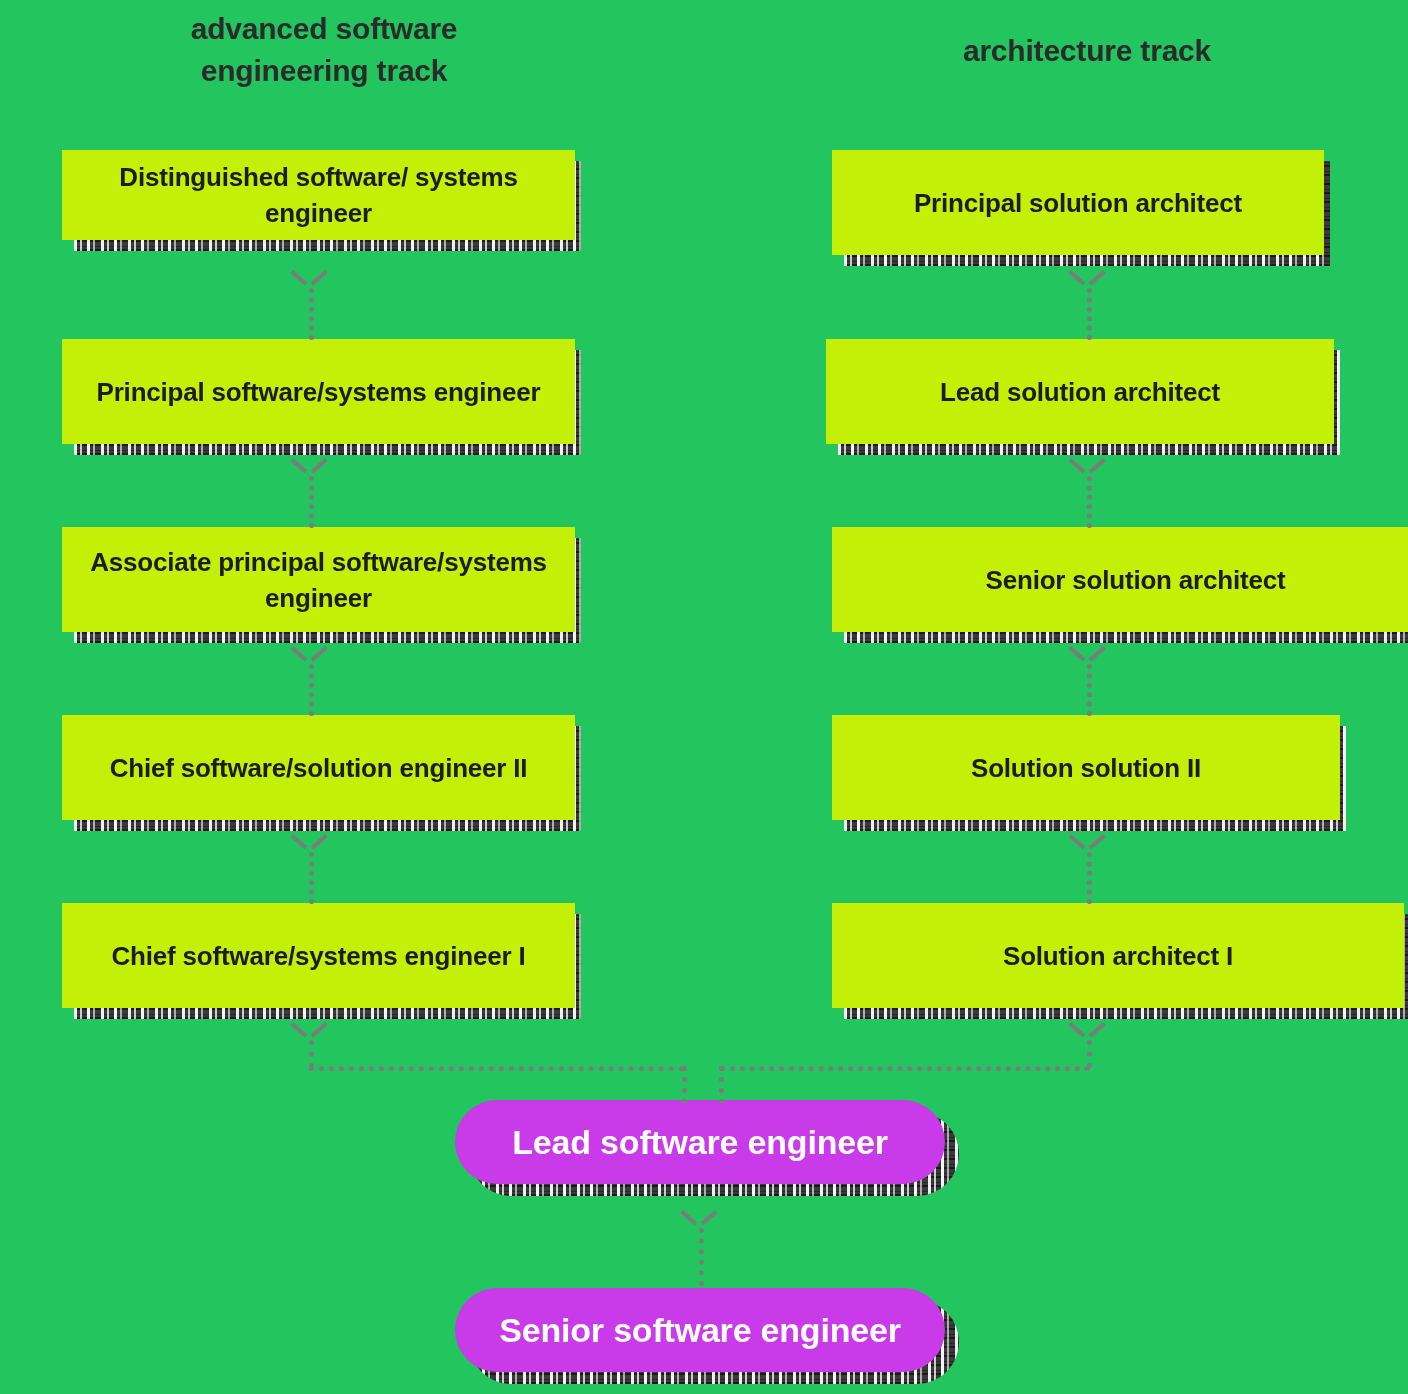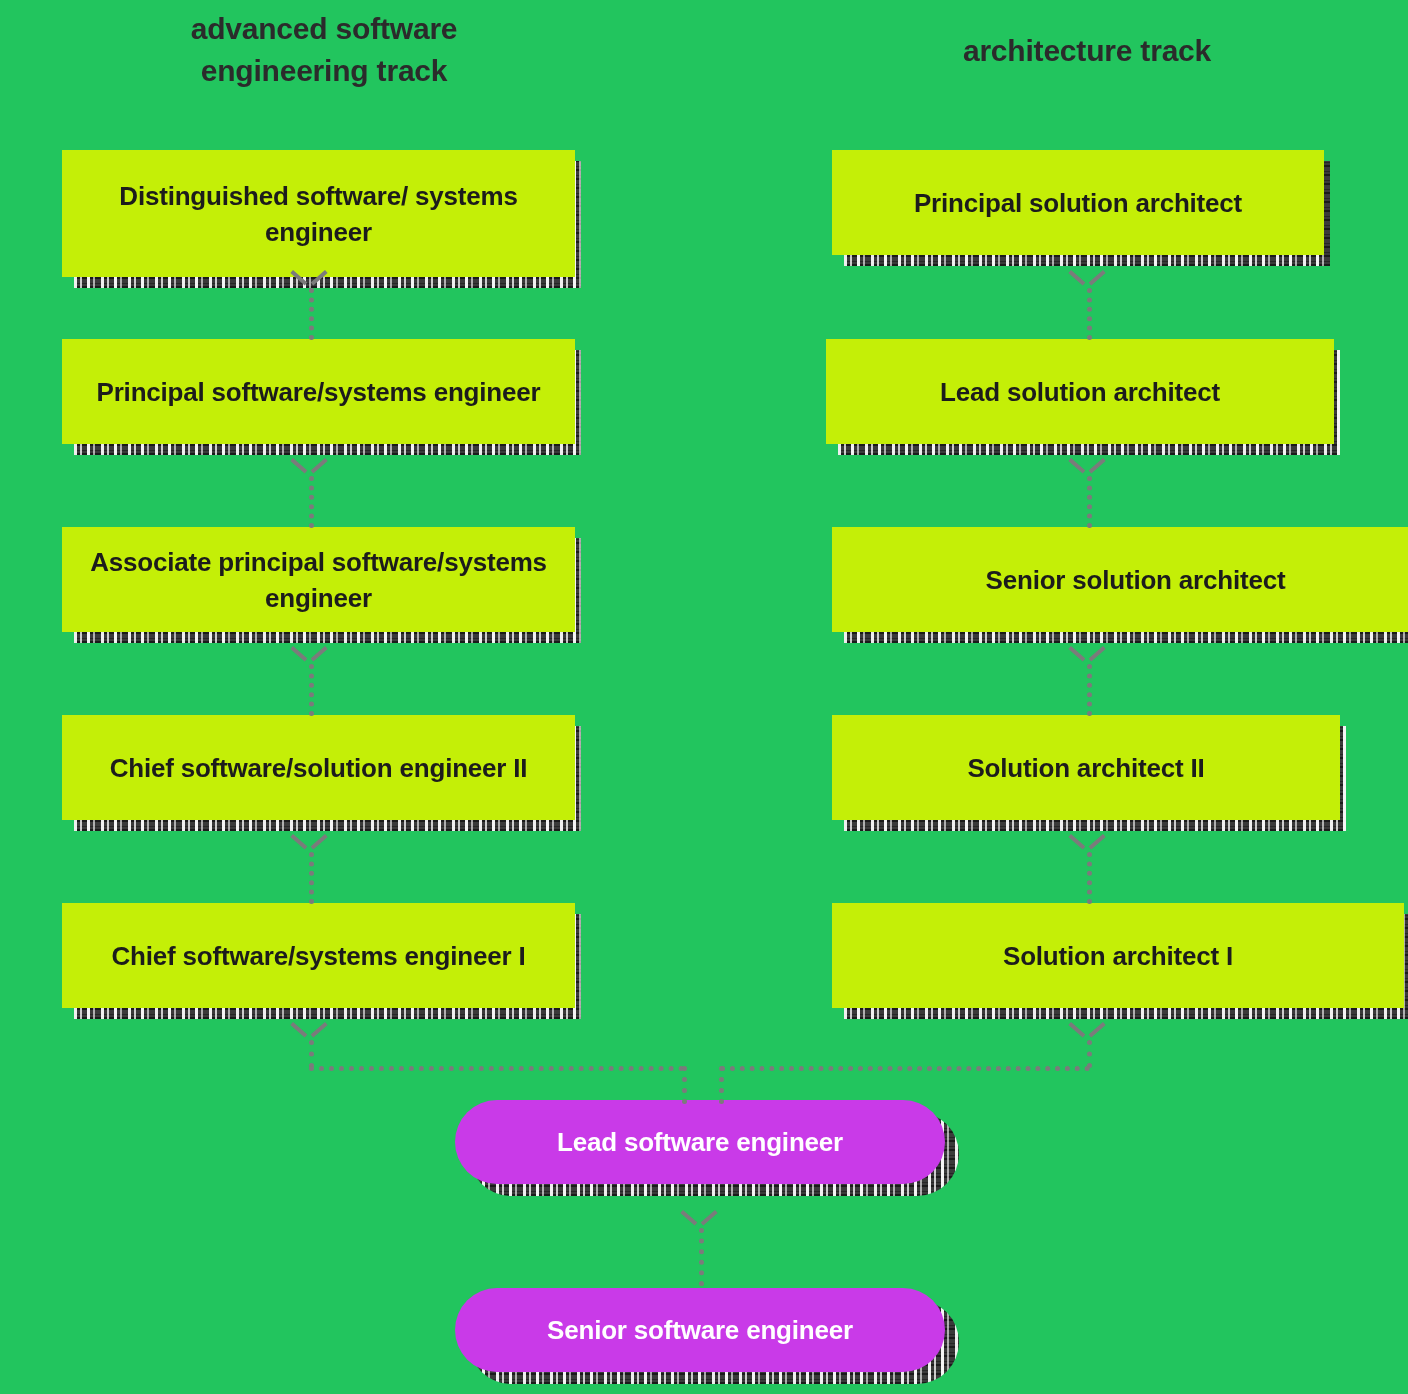--- a/index.html
+++ b/index.html
@@ -99,21 +99,21 @@
     inset: 0;
     background: #c93ae8;
     border-radius: 999px;
     display: flex;
     align-items: center;
     justify-content: center;
   }
   .pill .label {
     color: #ffffff;
     font-weight: 700;
-    font-size: 26px;
+    font-size: 34px;
     line-height: 34px;
     letter-spacing: -0.2px;
   }
 
   
   .vline {
     position: absolute;
     width: 0;
     border-left: 5px dotted #7b7b7b;
   }
@@ -141,21 +141,21 @@
 </head>
 <body>
 
 <div id="canvas">
 
   <div class="track-title" id="title-left">advanced software
 engineering track</div>
 
   <div class="track-title" id="title-right">architecture track</div>
 
-  <div class="node" style="left:62px; top:150px; width:513px; height:127px;">
+  <div class="node" style="left:62px; top:150px; width:513px; height:90px;">
     <div class="shadow ditherpat"></div>
     <div class="body">
       <div class="label">Distinguished software/
 systems engineer</div>
     </div>
   </div>
 
   <div class="node" style="left:62px; top:339px; width:513px; height:105px;">
     <div class="shadow ditherpat"></div>
     <div class="body">
@@ -205,21 +205,21 @@
   <div class="node" style="left:832px; top:527px; width:607px; height:105px;">
     <div class="shadow ditherpat"></div>
     <div class="body">
       <div class="label">Senior solution architect</div>
     </div>
   </div>
 
   <div class="node" style="left:832px; top:715px; width:508px; height:105px;">
     <div class="shadow ditherpat"></div>
     <div class="body">
-      <div class="label">Solution architect II</div>
+      <div class="label">Solution solution II</div>
     </div>
   </div>
 
   <div class="node" style="left:832px; top:903px; width:572px; height:105px;">
     <div class="shadow ditherpat"></div>
     <div class="body">
       <div class="label">Solution architect I</div>
     </div>
   </div>
 

